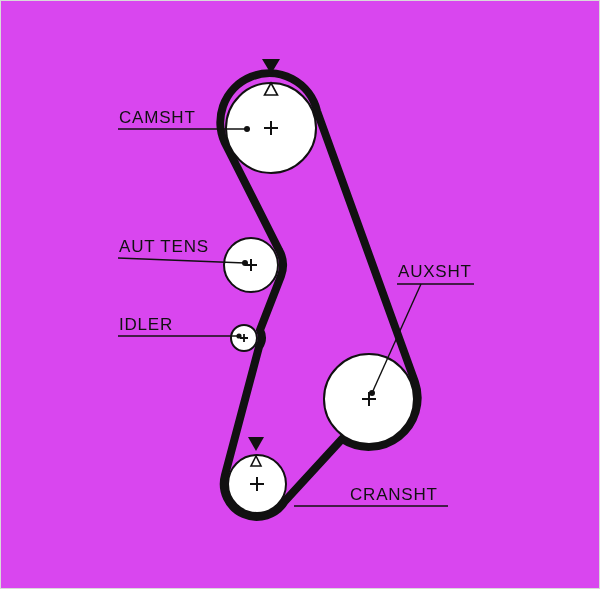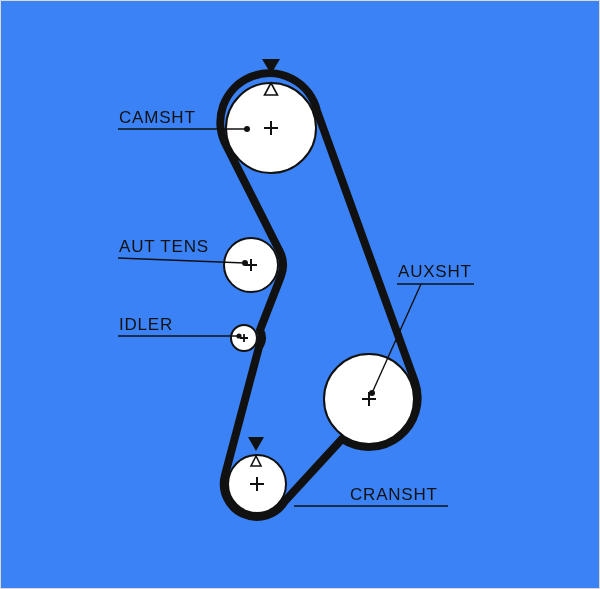--- a/index.html
+++ b/index.html
@@ -5,21 +5,21 @@
   html, body {
     margin: 0;
     padding: 0;
     background: #ffffff;
     font-family: "Liberation Sans", sans-serif;
   }
   .canvas {
     position: relative;
     width: 600px;
     height: 589px;
-    background: #3b82f6;
+    background: #d946ef;
     border: 1px solid #d9d9d9;
     box-sizing: border-box;
     overflow: hidden;
   }
   svg { display: block; }
   .belt {
     fill: none;
     stroke: #111111;
     stroke-width: 8;
     stroke-linejoin: round;

